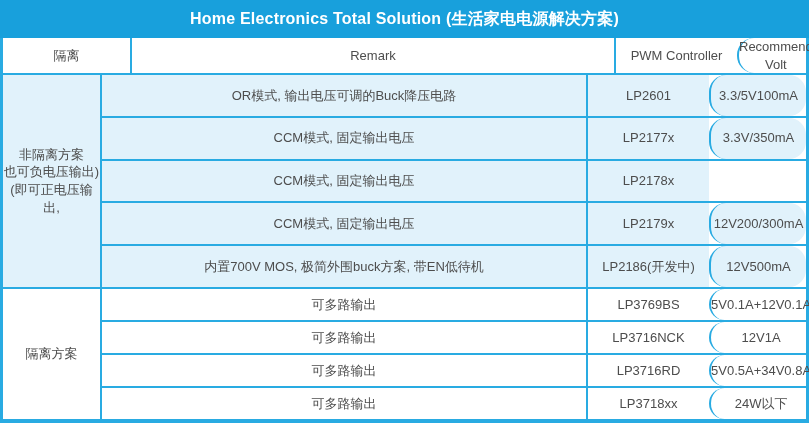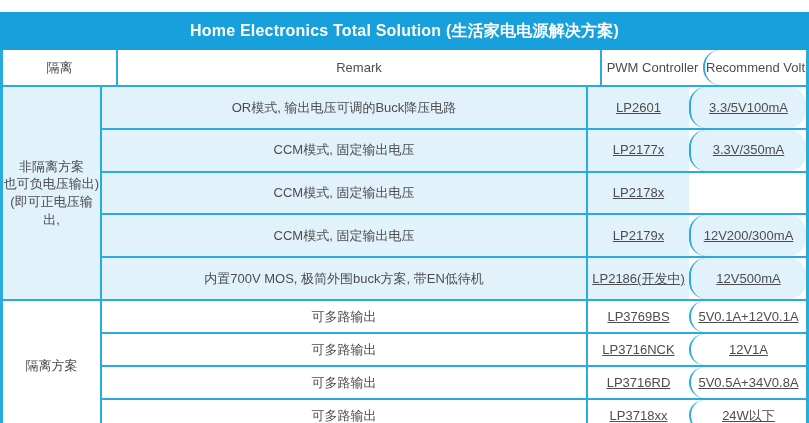--- a/index.html
+++ b/index.html
@@ -12,21 +12,21 @@
   *{box-sizing:border-box;margin:0;padding:0;}
   html,body{width:809px;}
   body{
     font-family:"Liberation Sans","DejaVu Sans",sans-serif;
     color:var(--text);
     background:var(--white);
     width:809px;height:423px;overflow:hidden;
   }
   .title-bar{
     height:38px;background:var(--accent);
-    display:flex;align-items:center;justify-content:center;margin-top:12px;
+    display:flex;align-items:center;justify-content:center;
   }
   .title-bar .title{
     color:#fff;font-size:16px;font-weight:600;letter-spacing:.2px;
   }
   .table{
     width:809px;height:385px;
     border-left:3px solid var(--border);
     border-right:3px solid var(--border);
     border-bottom:4px solid var(--border);
     display:flex;flex-direction:column;
@@ -34,40 +34,40 @@
   }
   .header-row{
     height:37px;display:flex;border-bottom:2px solid var(--border);
     background:#fff;flex:0 0 auto;
   }
   .cell{
     display:flex;align-items:center;justify-content:center;
     text-align:center;font-size:13px;color:var(--text);
     line-height:1.35;
   }
-  .c-iso{width:113px;flex:0 0 auto;}
+  .c-iso{width:127px;flex:0 0 auto;}
   .c-remark{width:484px;flex:0 0 auto;}
-  .c-pwm{width:103px;flex:0 0 auto;}
+  .c-pwm{width:123px;flex:0 0 auto;}
   .c-volt{flex:1 1 auto;border-radius:17px;}
   .header-row .cell + .cell{border-left:2px solid var(--border);}
   .section{display:flex;}
   .section + .section{border-top:2px solid var(--border);}
   .section.tinted{height:212px;}
   .section.tinted .cell{background:var(--tint);}
   .section.plain{height:132px;}
   .group-cell{
     width:99px;flex:0 0 auto;
     border-right:2px solid var(--border);
     display:flex;flex-direction:column;align-items:center;justify-content:center;
     font-size:13px;text-align:center;
   }
   .rows{flex:1 1 auto;display:flex;flex-direction:column;}
   .row{display:flex;flex:1 1 0;}
   .row + .row{border-top:2px solid var(--border);}
-  .row .cell + .cell{border-left:2px solid var(--border);text-decoration:underline;}
+  .row .cell + .cell{border-left:2px solid var(--border);}
 </style>
 </head>
 <body>
 
 <div class="title-bar">
   <div class="title">Home Electronics Total Solution (生活家电电源解决方案)</div>
 </div>
 
 <div class="table">
   <div class="header-row">

